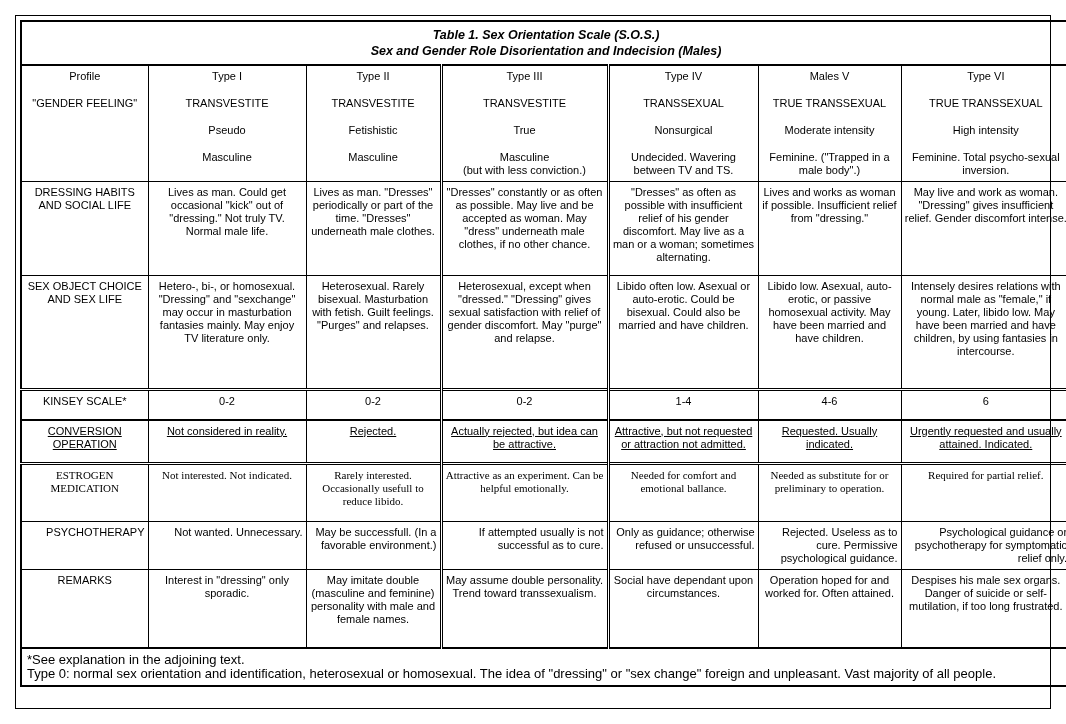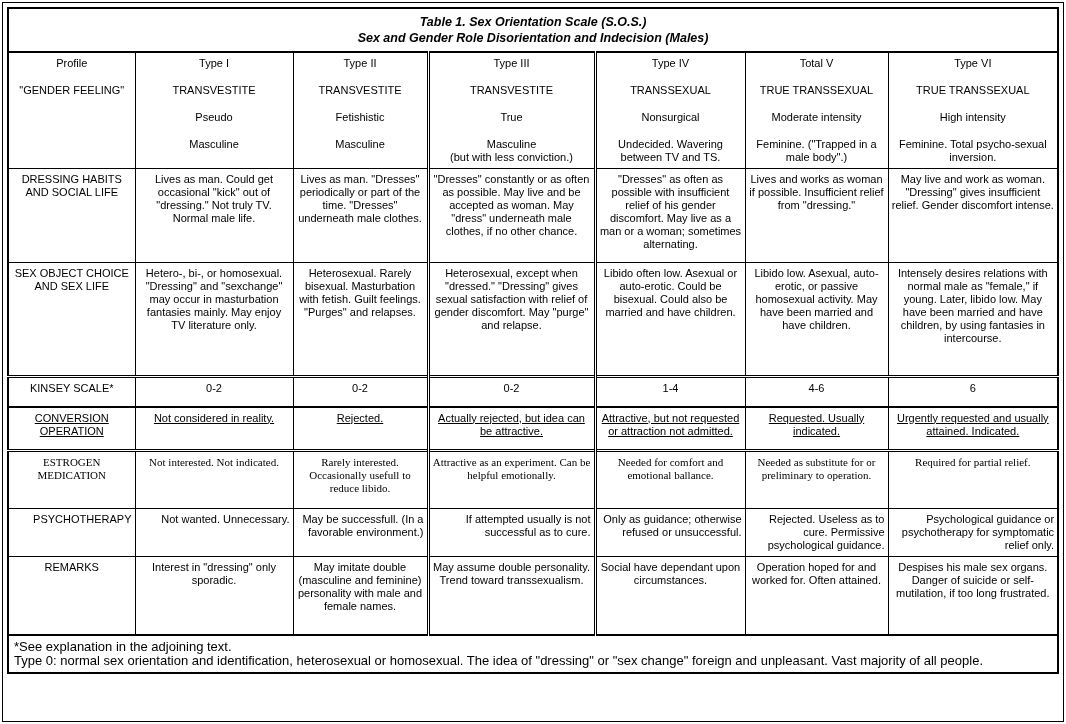--- a/index.html
+++ b/index.html
@@ -1,18 +1,18 @@
 <!DOCTYPE html>
 <html><head>
 <meta charset="utf-8">
 <style>
   * { box-sizing: border-box; }
   html, body { margin: 0; padding: 0; background: #fff; }
   body { font-family: "Liberation Sans", "DejaVu Sans", sans-serif; color: #000; }
-  .page { width: 1066px; height: 724px; padding: 2px; }
+  .page { width: 1066px; height: 724px; padding: 15px; }
   .frame { border: 1px solid #000; padding: 4px; height: 100%; }
   table.sos { border-collapse: collapse; table-layout: fixed; width: 100%; border: 2px solid #000; }
   td, th { border: 1px solid #000; vertical-align: top; padding: 4px 3px; text-align: center;
            font-size: 11px; line-height: 13px; font-weight: normal; overflow: hidden; }
   tr.r-title td { border-bottom: 1px solid #000; height: 44px; vertical-align: middle; padding: 2px; }
   .title-line { font-weight: bold; font-style: italic; font-size: 12.5px; line-height: 16px; }
   tr.r-groups td { height: 27px; vertical-align: middle; font-size: 11.5px; }
   tr.r-profile td { border-top: 2px solid #000; height: 114px; }
   .profile-line { margin-bottom: 14px; white-space: pre-line; }
   .profile-line:last-child { margin-bottom: 0; }
@@ -78,21 +78,21 @@
           <div class="profile-line">Masculine
 (but with less conviction.)</div>
         </td>
         <td class="dbl-left">
           <div class="profile-line">Type IV</div>
           <div class="profile-line">TRANSSEXUAL</div>
           <div class="profile-line">Nonsurgical</div>
           <div class="profile-line">Undecided. Wavering between TV and TS.</div>
         </td>
         <td>
-          <div class="profile-line">Total V</div>
+          <div class="profile-line">Males V</div>
           <div class="profile-line">TRUE TRANSSEXUAL</div>
           <div class="profile-line">Moderate intensity</div>
           <div class="profile-line">Feminine. ("Trapped in a male body".)</div>
         </td>
         <td>
           <div class="profile-line">Type VI</div>
           <div class="profile-line">TRUE TRANSSEXUAL</div>
           <div class="profile-line">High intensity</div>
           <div class="profile-line">Feminine. Total psycho-sexual inversion.</div>
         </td>

